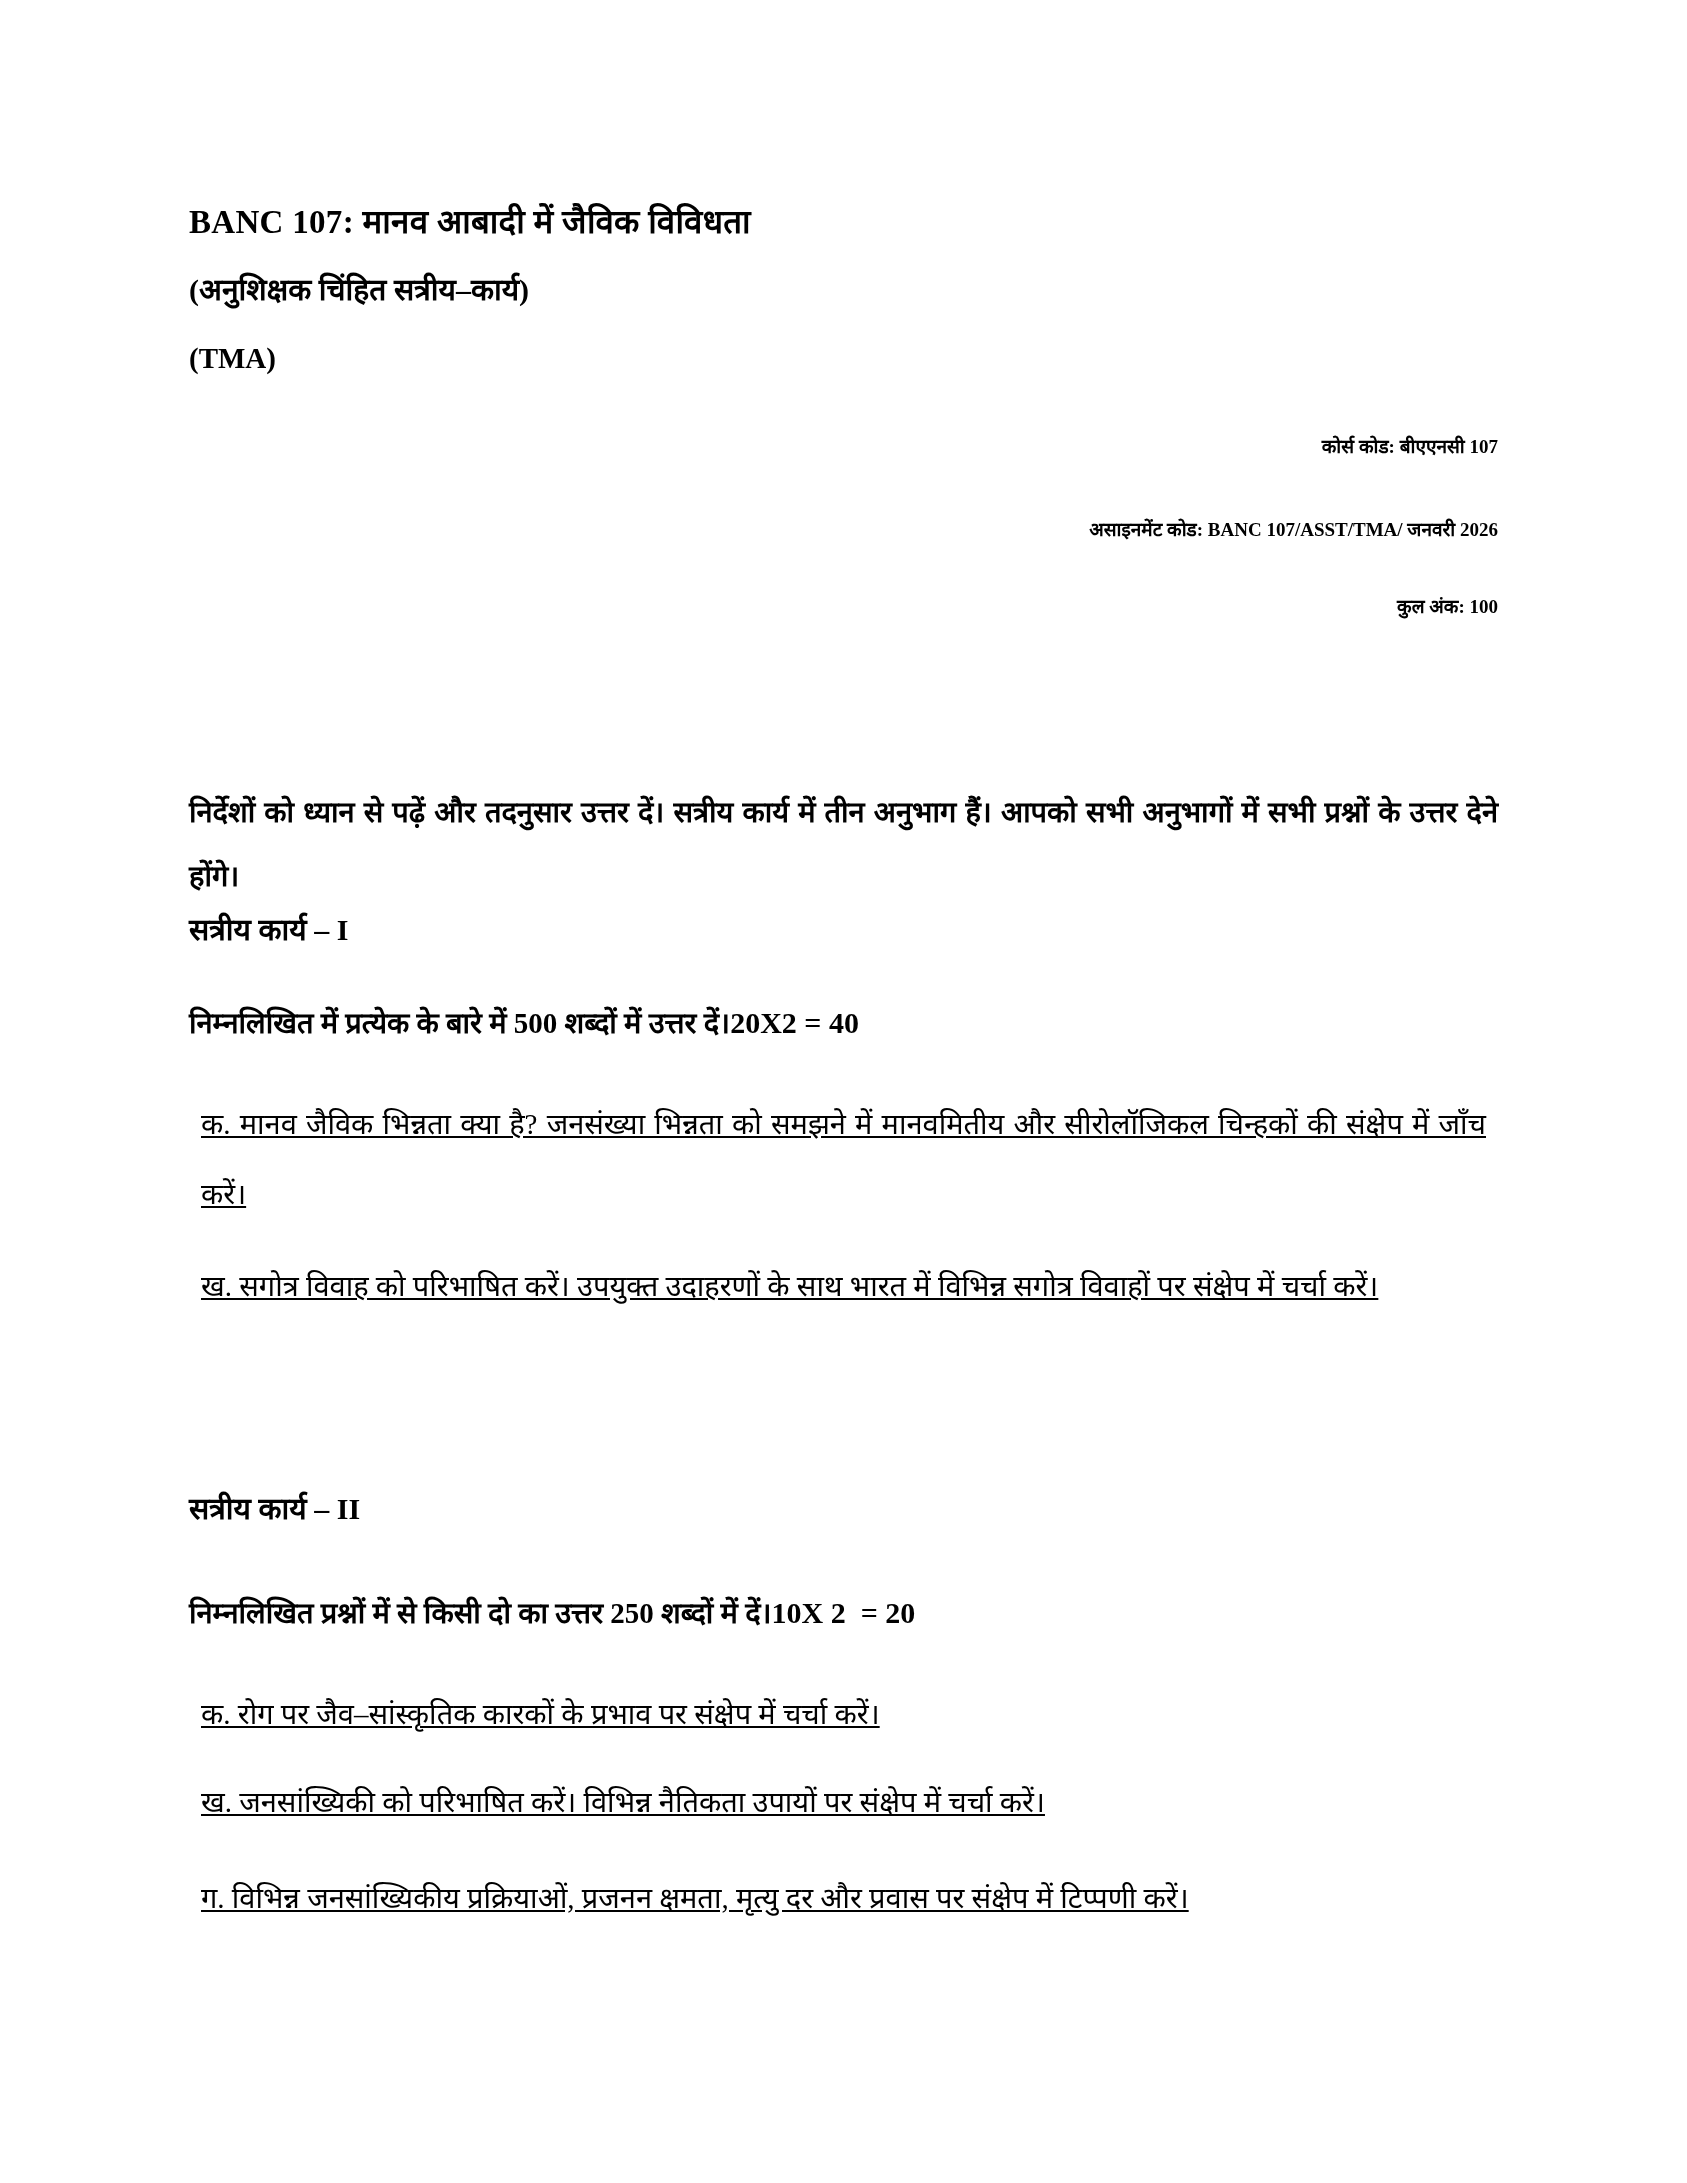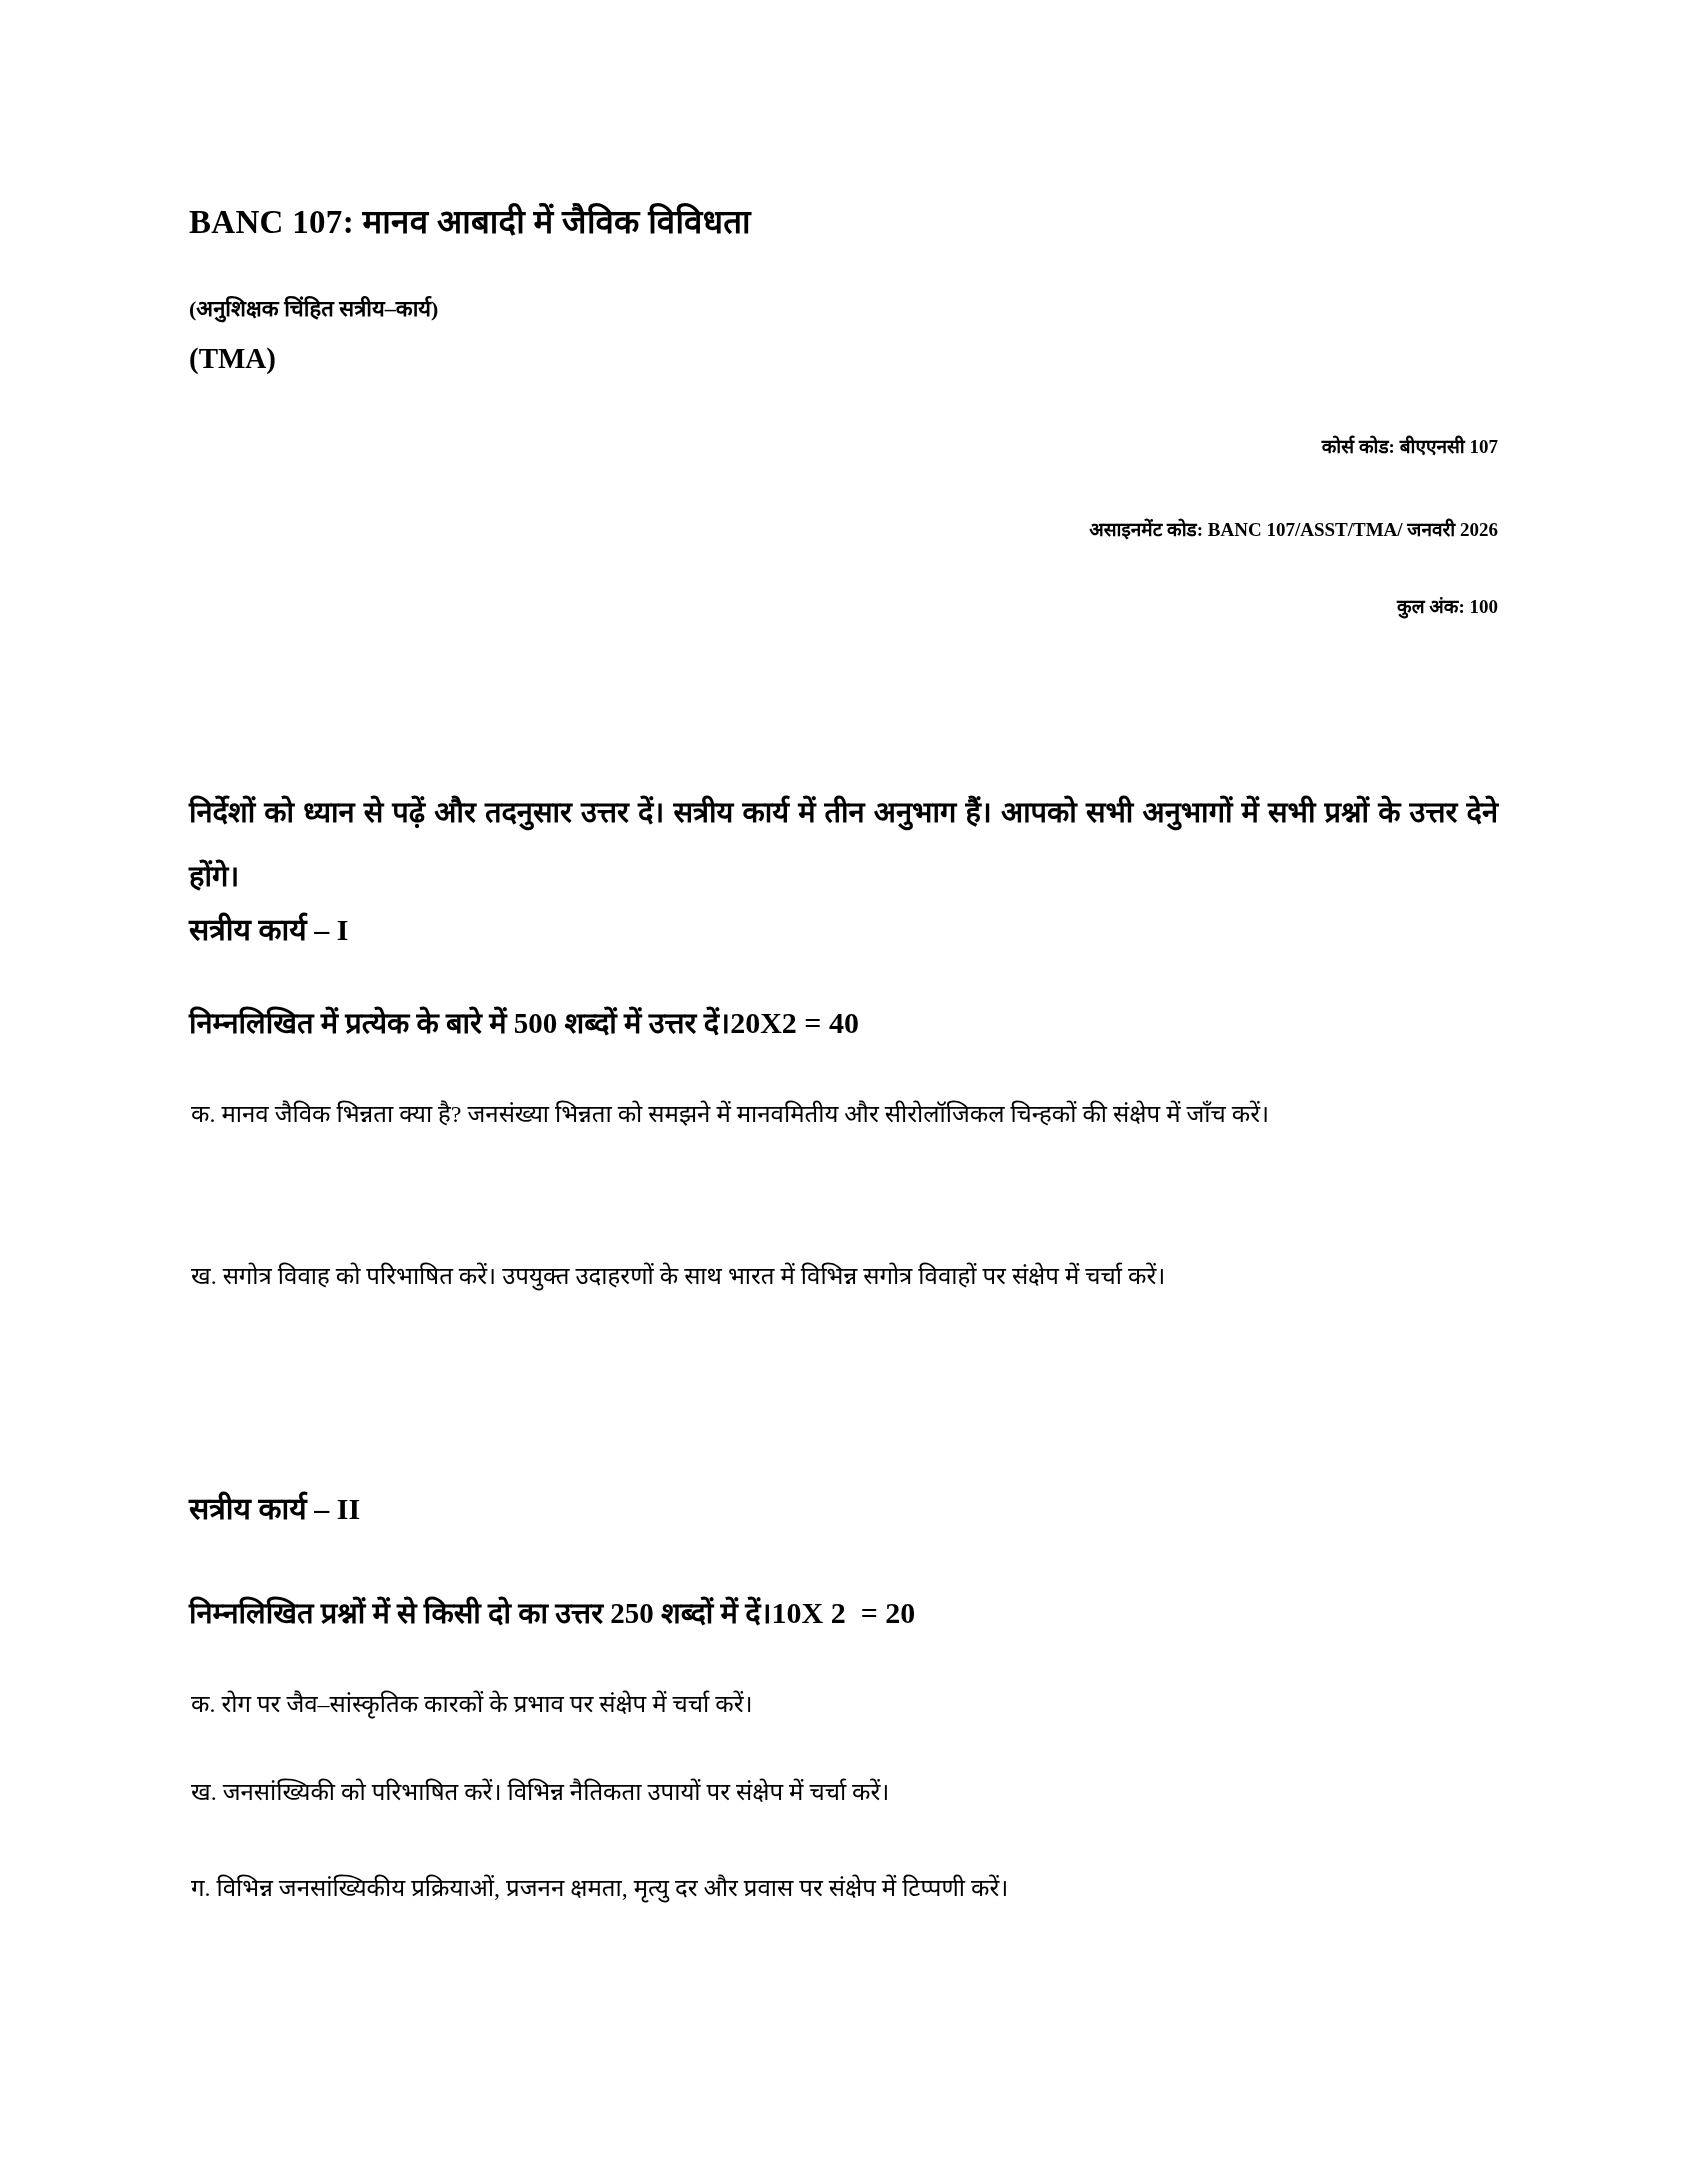--- a/index.html
+++ b/index.html
@@ -25,22 +25,22 @@
   .center { text-align: left; }
   .right  { text-align: right; }
 
   .doc-title {
     top: 198px;
     font-size: 33px;
     font-weight: bold;
     letter-spacing: 0.3px;
   }
   .doc-subtitle {
-    top: 292px;
-    font-size: 22px;
+    top: 268px;
+    font-size: 30px;
     font-weight: bold;
   }
   .tma-line {
     top: 342px;
     font-size: 29px;
     font-weight: bold;
   }
   .meta-line {
     font-size: 19px;
     font-weight: bold;
@@ -75,25 +75,26 @@
   .intro-1 { top: 1002px; }
   .intro-2 { top: 1592px; }
   .marks {
     font-family: "Liberation Serif", serif;
     font-size: 30px;
     font-weight: bold;
     white-space: pre;
   }
 
   .question {
-    font-size: 24px;
+    font-size: 29px;
     font-weight: normal;
     line-height: 70px;
     text-align: justify;
-    margin: 2px;
+    margin: 12px;
+    text-decoration: underline;
   }
   .q-1-1 { top: 1077px; }
   .q-1-2 { top: 1239px; }
   .q-2-1 { top: 1667px; }
   .q-2-2 { top: 1755px; }
   .q-2-3 { top: 1851px; }
 </style>
 </head>
 <body>
 

